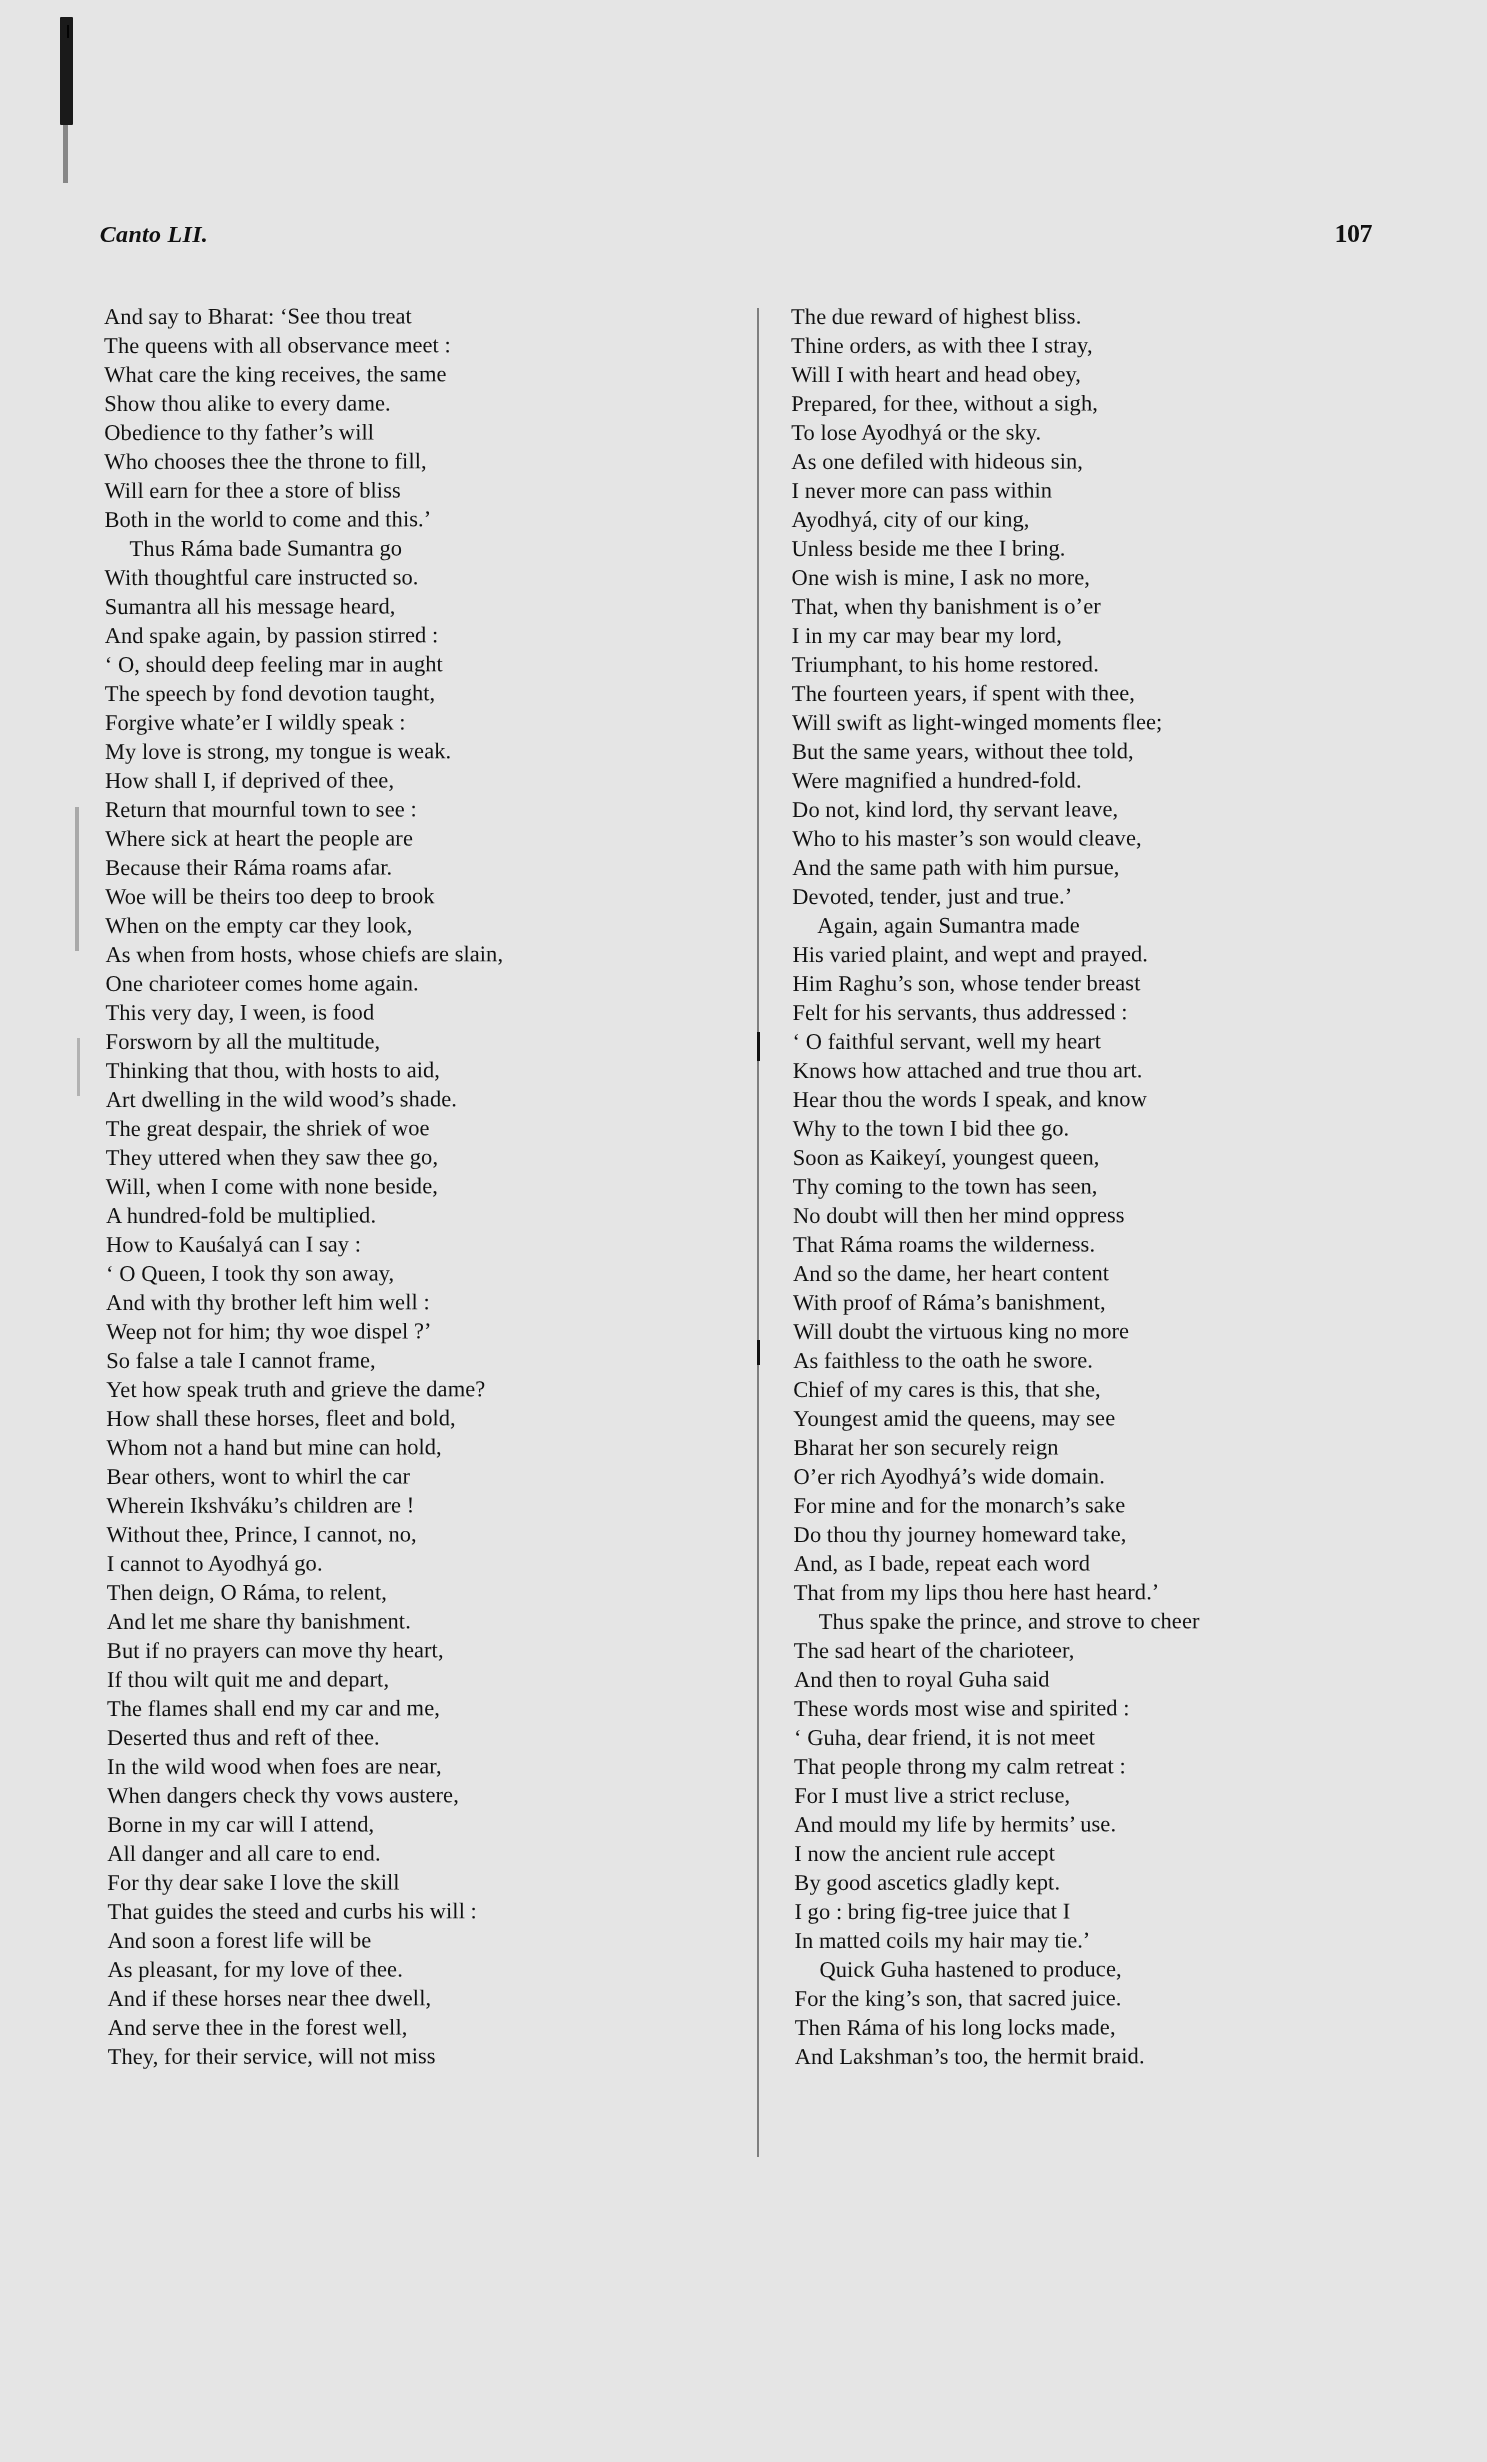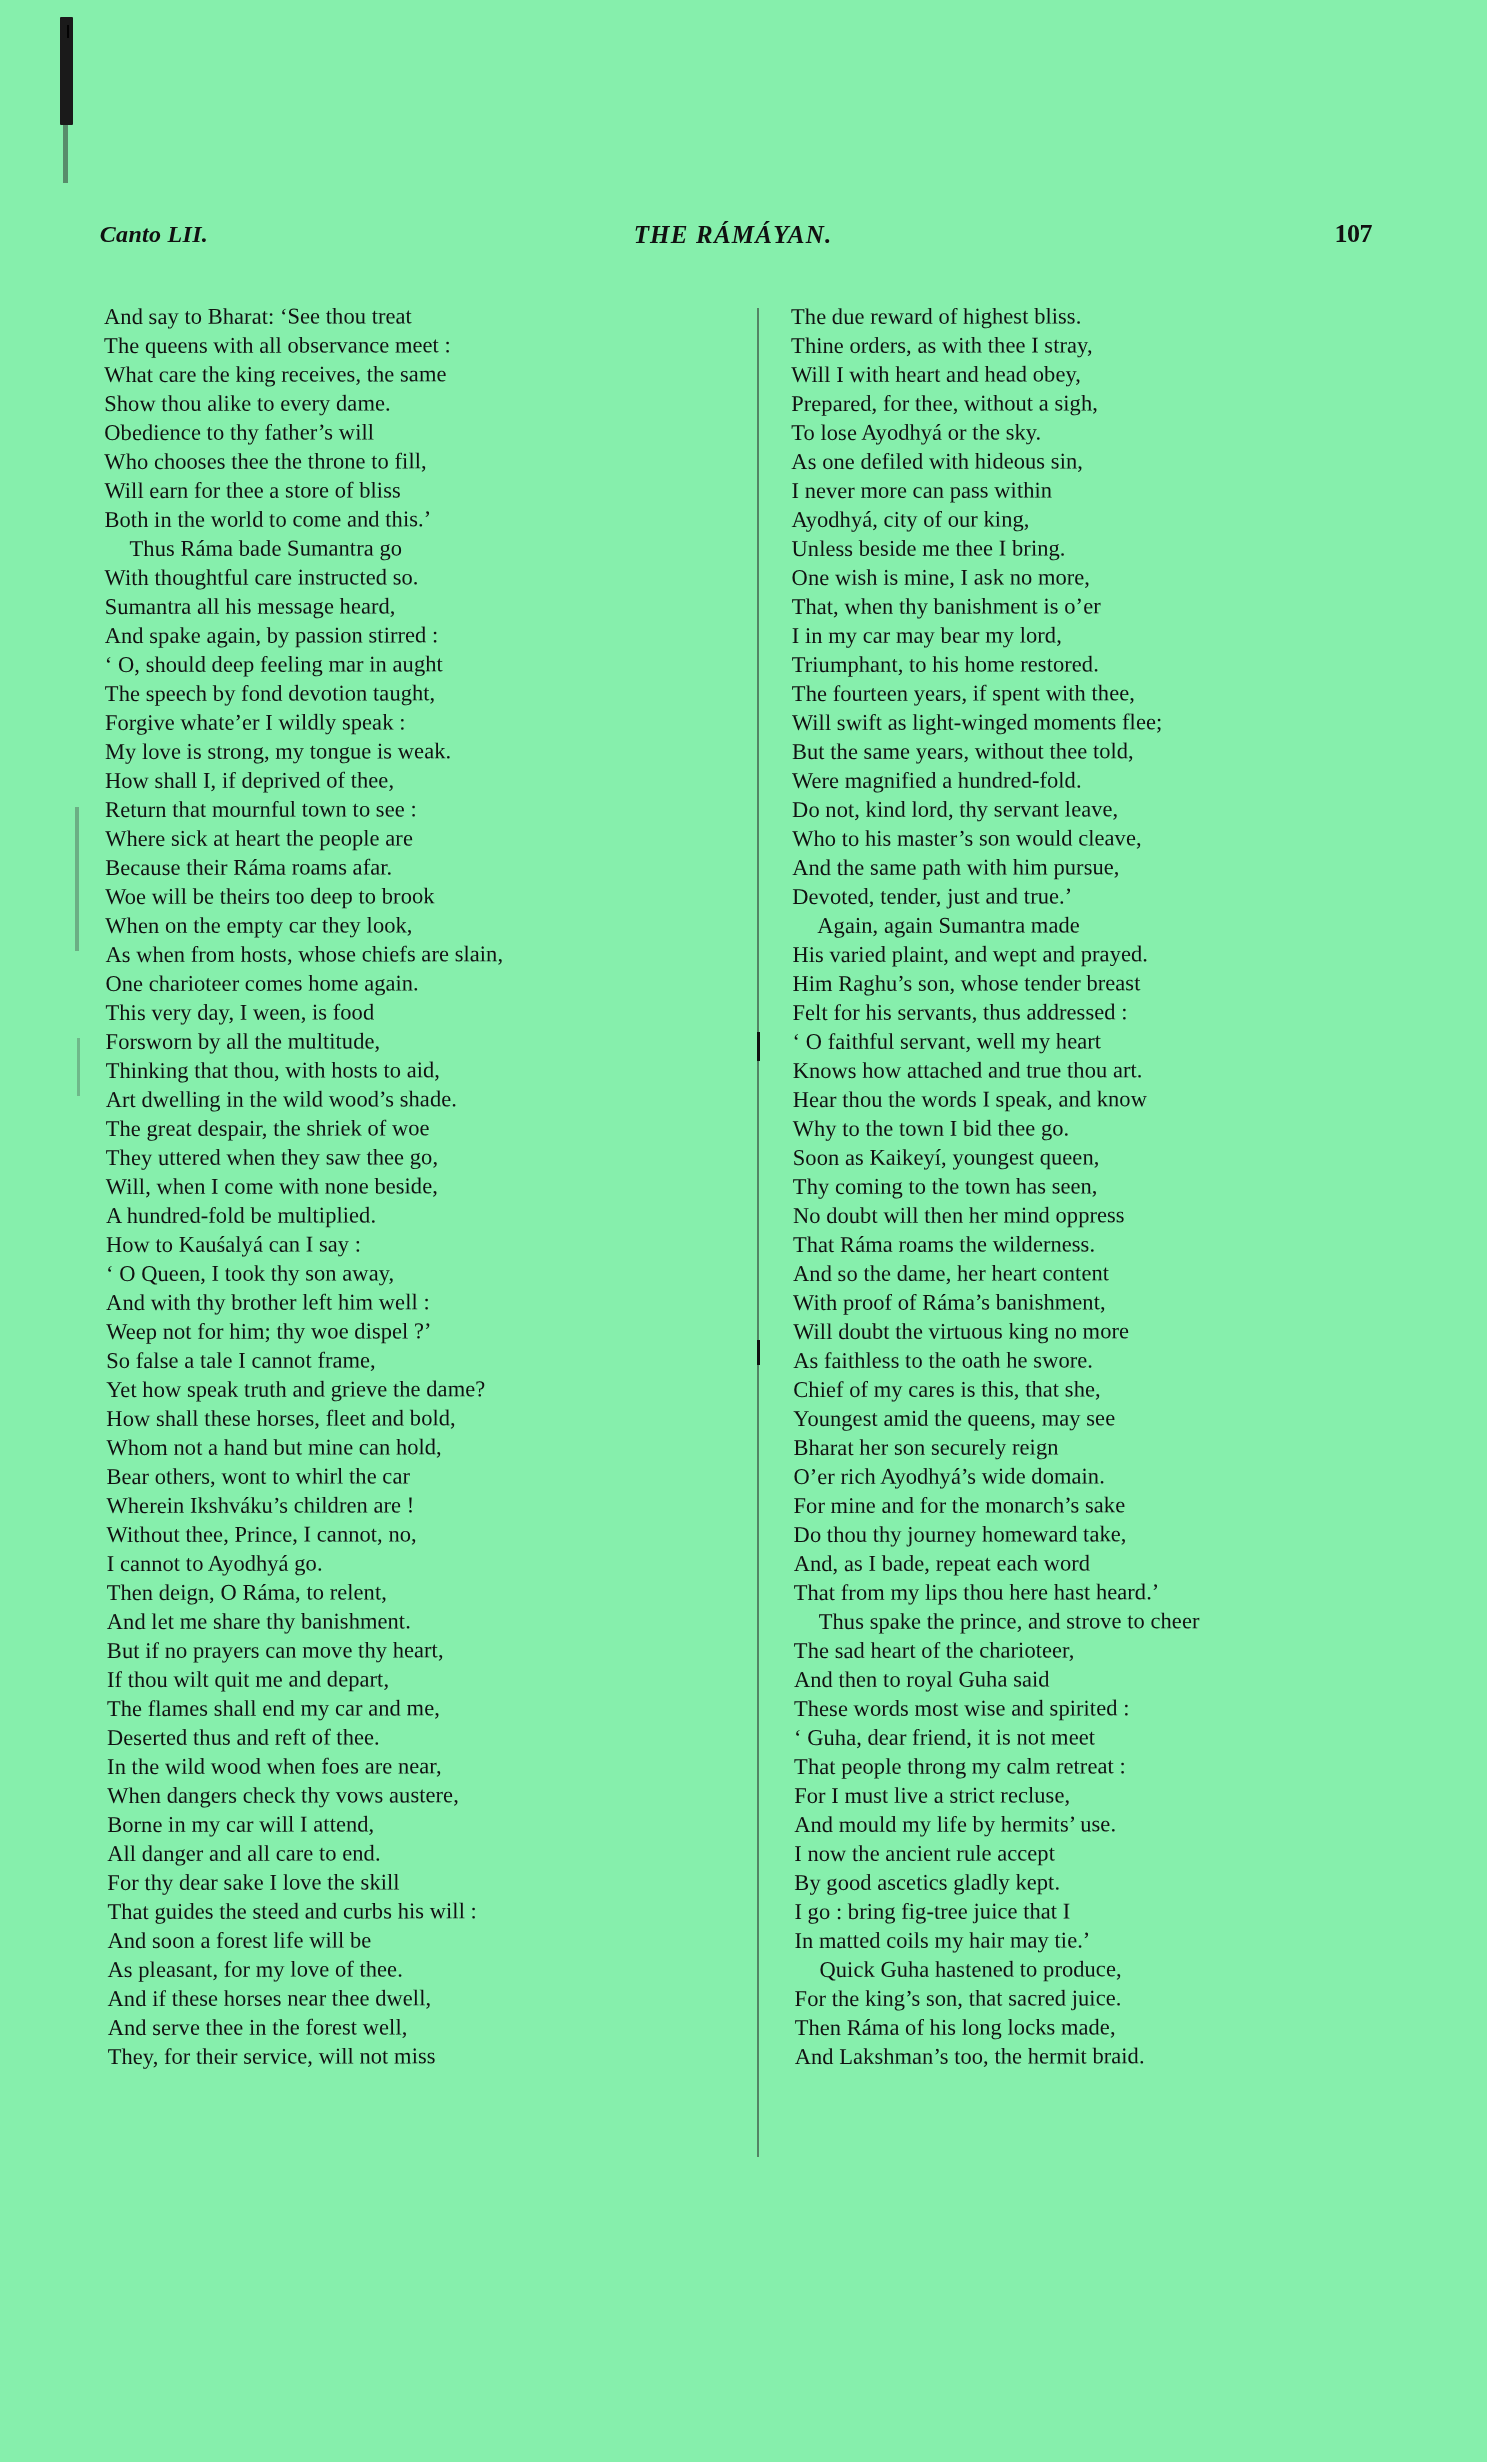--- a/index.html
+++ b/index.html
@@ -11,21 +11,21 @@
     width: 1487px;
     height: 2462px;
     font-family: "Liberation Serif", serif;
     color: #111111;
     position: relative;
     overflow: hidden;
   }
   .page {
     position: absolute;
     inset: 0;
-    background: #86efac;
+    background: #e5e5e5;
   }
   
   .scan-edge {
     position: absolute;
     left: 60px;
     top: 17.3px;
     width: 12.5px;
     height: 108px;
     background: #1a1a1a;
     border-radius: 1px;
@@ -151,21 +151,20 @@
   <div class="scan-edge-2"></div>
   <div class="scan-tick"></div>
 
   <div class="smudge" style="left:75px; top:807px; width:3.8px; height:144px; opacity:.35;"></div>
   <div class="smudge" style="left:77px; top:1038px; width:2.9px; height:58px; opacity:.3;"></div>
 
   <div class="content">
 
     <div class="header">
       <div class="canto">Canto LII.</div>
-      <div class="title">THE RÁMÁYAN.</div>
       <div class="pageno">107</div>
     </div>
 
     <div class="columns">
       <div class="rule"></div>
       <div class="rule-dash" style="top:730px; height:29px;"></div>
       <div class="rule-dash" style="top:1038px; height:25px;"></div>
 
       <div class="col col-left" id="col-left">
           <div class="line">And say to Bharat: ‘See thou treat</div>

